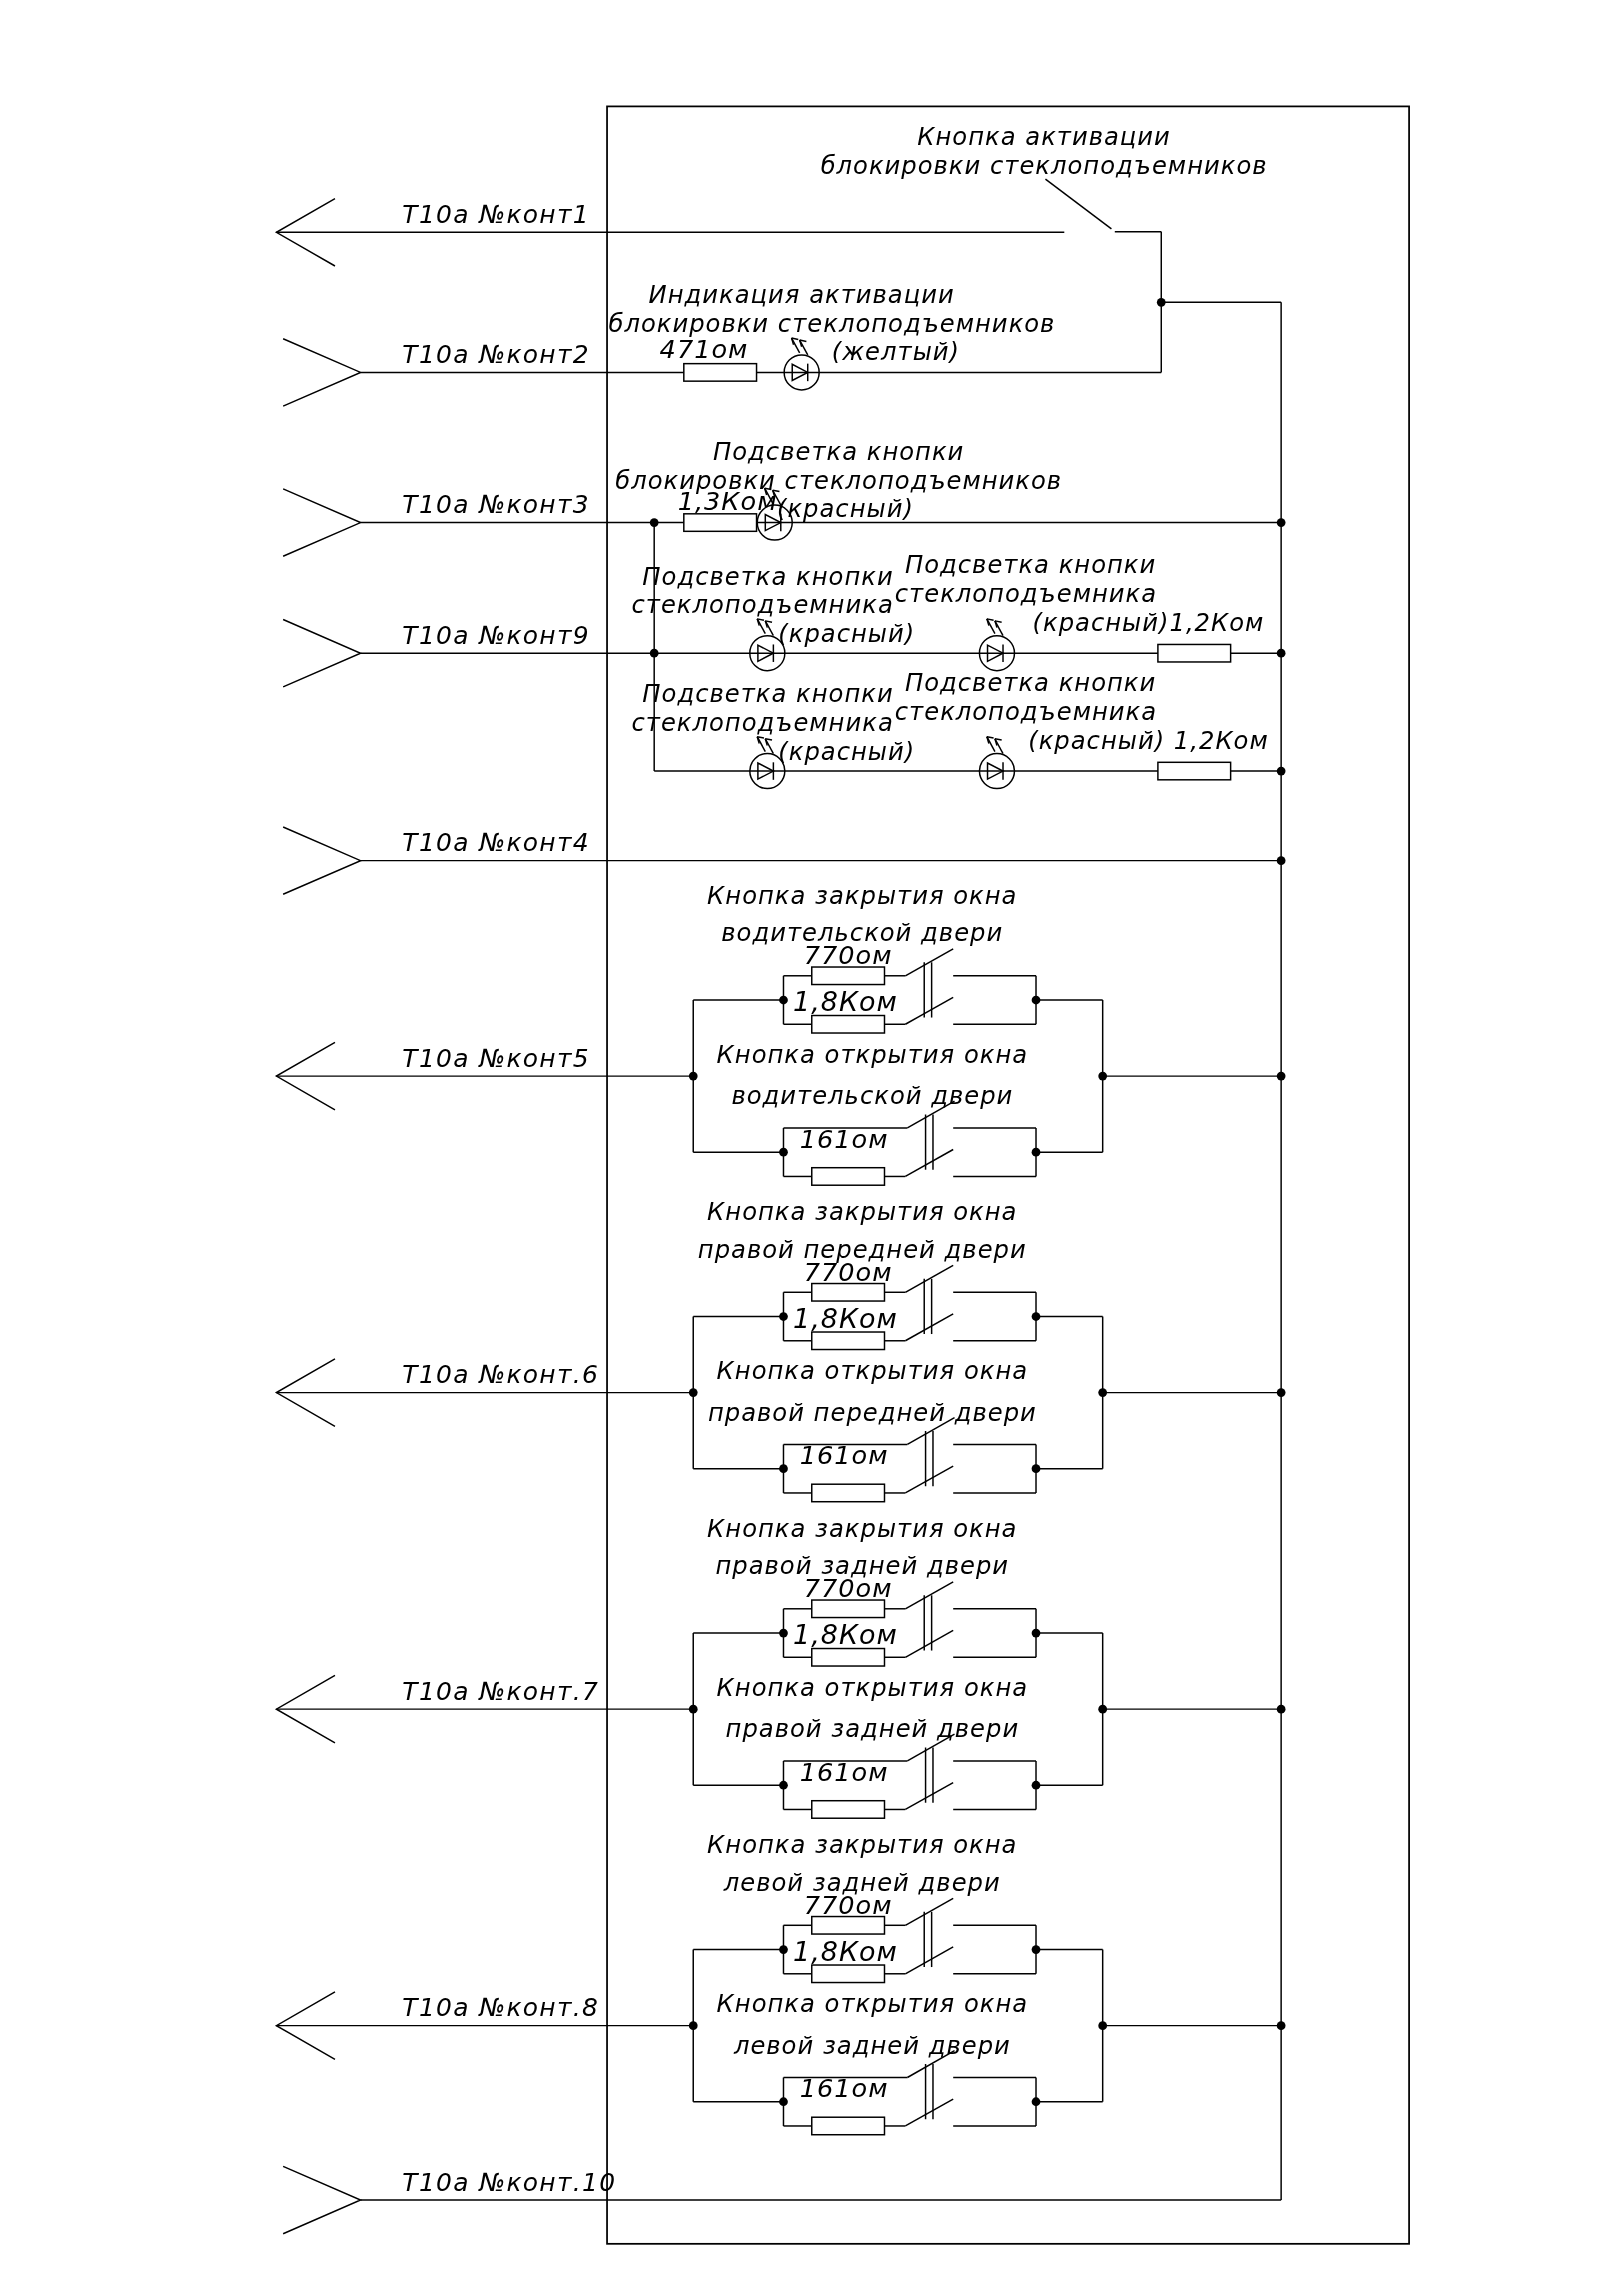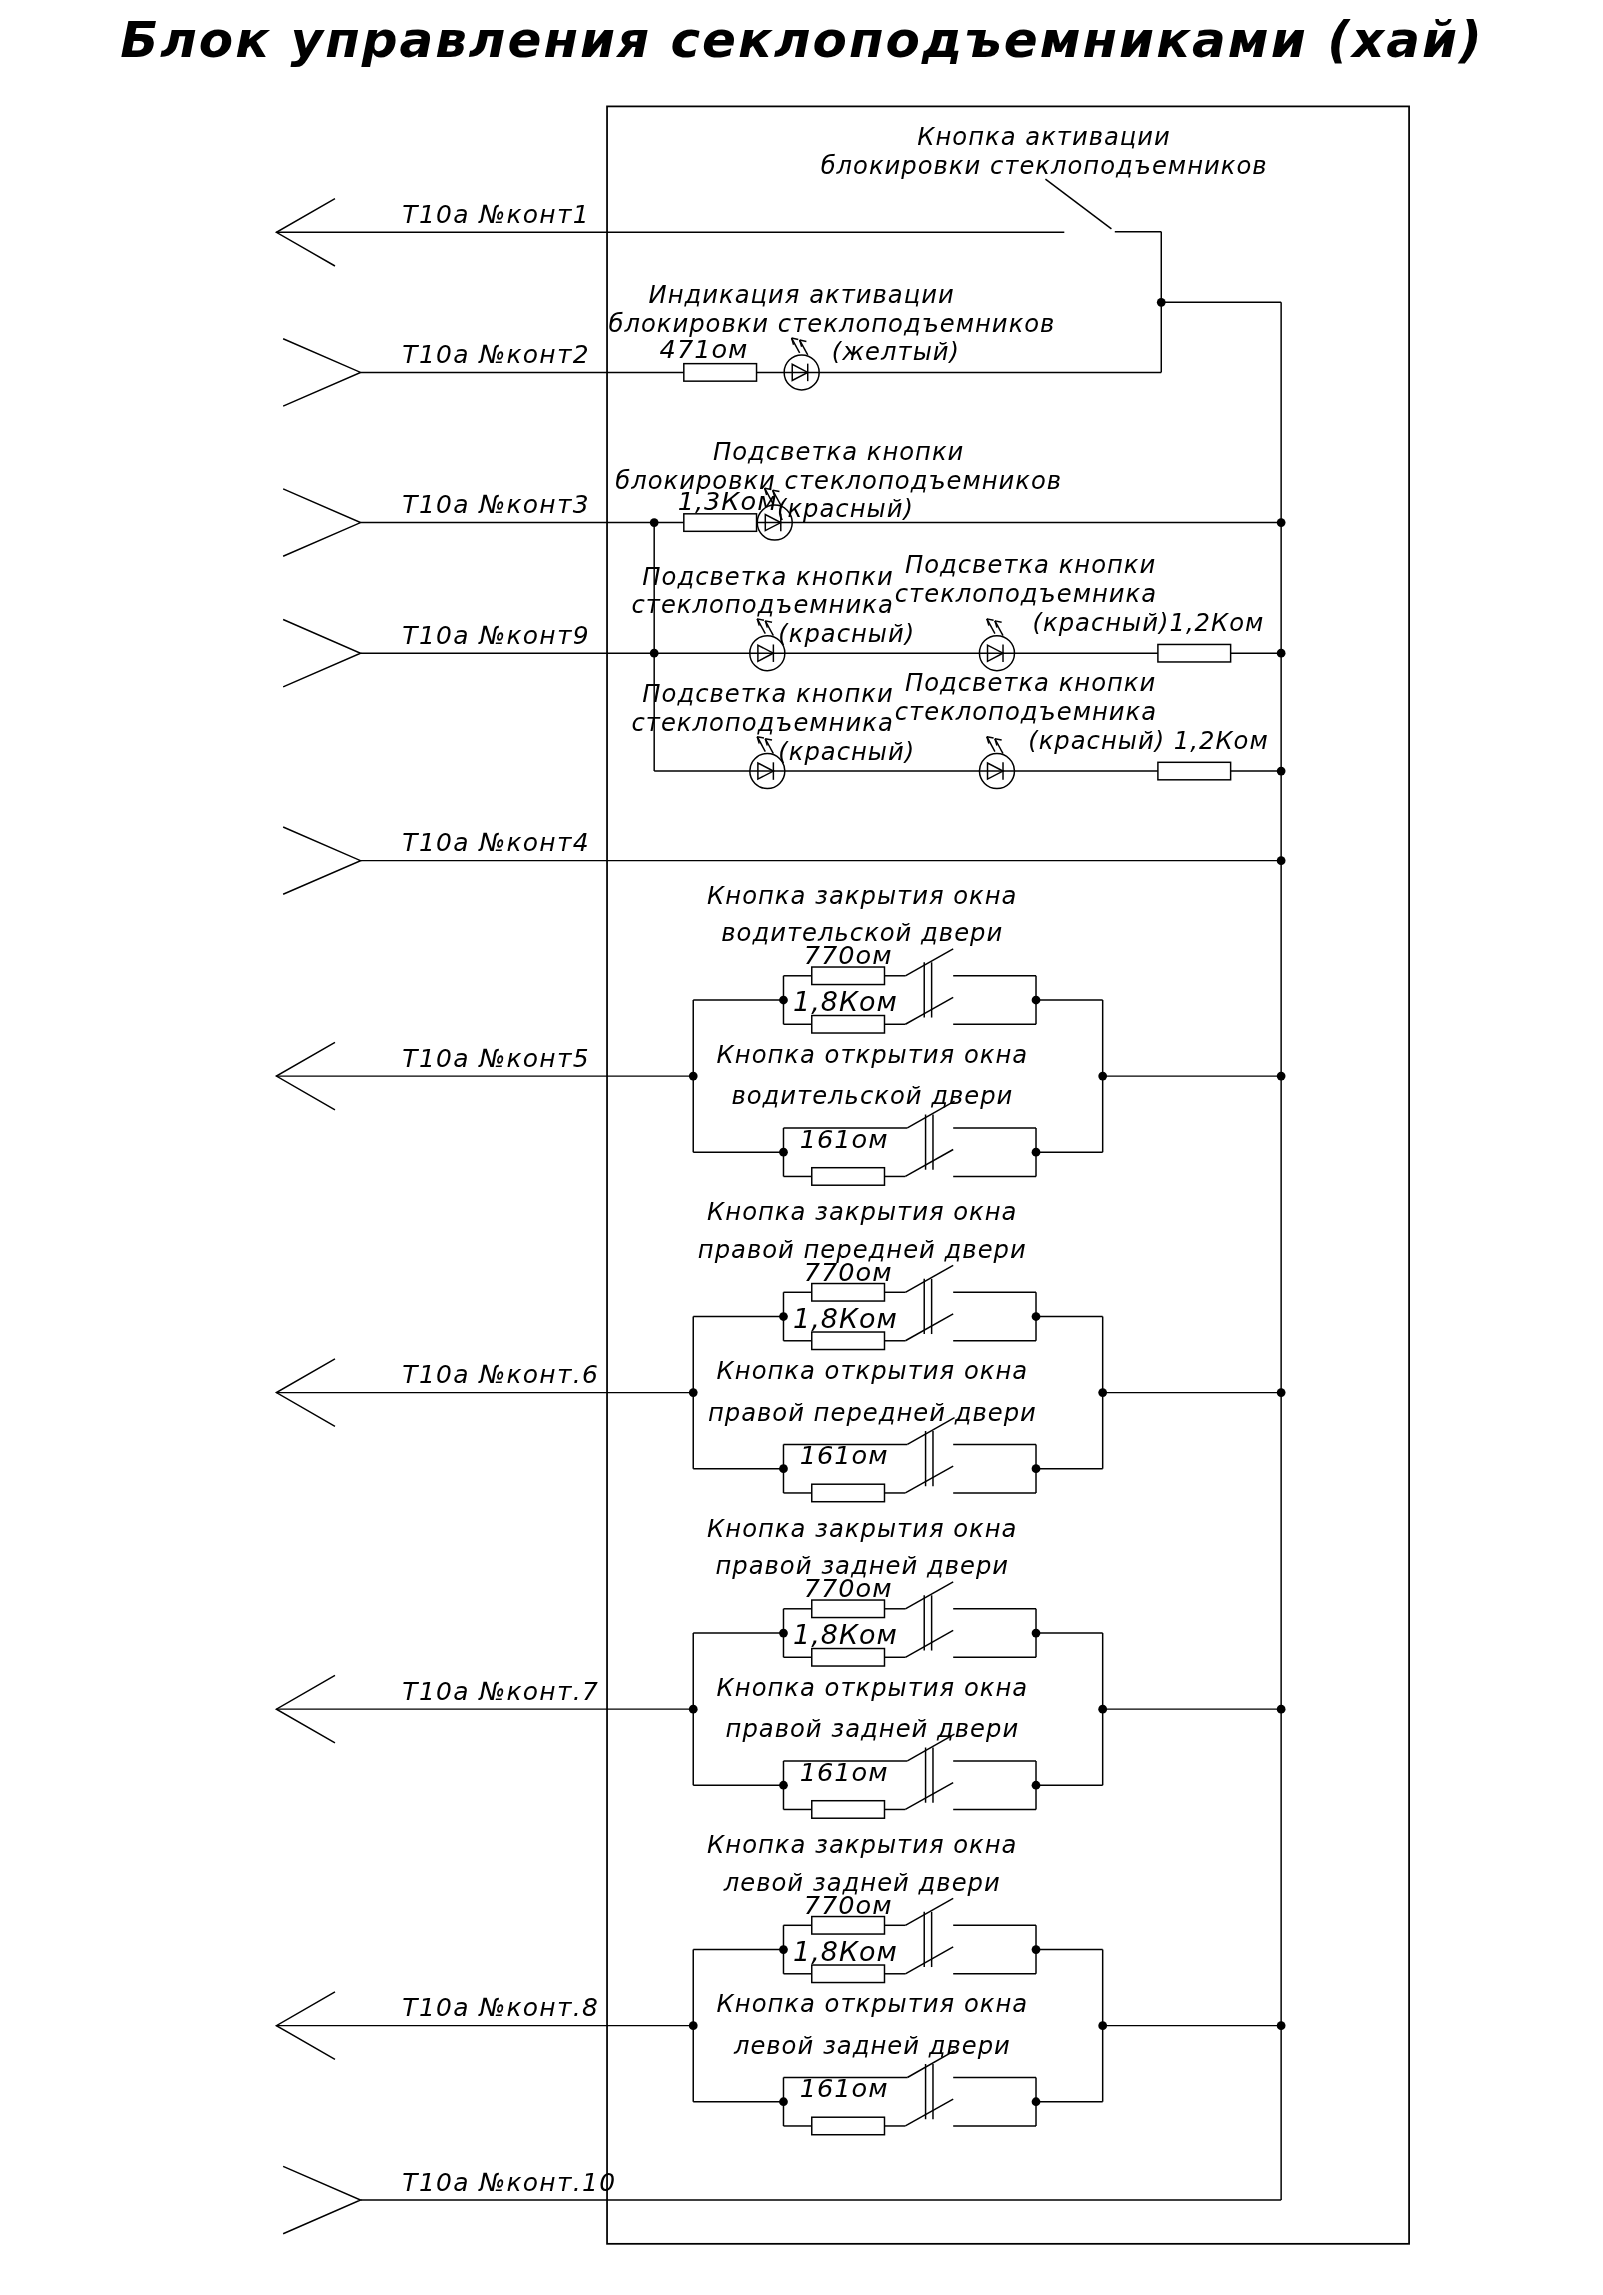--- a/index.html
+++ b/index.html
@@ -7,21 +7,20 @@
         font-family:"DejaVu Sans",sans-serif;}
   .title{position:absolute;left:0;top:10.8px;width:100%;text-align:center;
          font-style:italic;font-weight:bold;font-size:50px;letter-spacing:2px;color:#000;}
   svg{position:absolute;left:0;top:0;}
   .lbl{font-family:"DejaVu Sans",sans-serif;font-style:italic;fill:#000;}
 </style>
 </head>
 <body>
 
 <div class="page">
-  <div class="title">Блок управления секлоподъемниками (хай)</div>
   <svg id="schematic" width="1604" height="2295" viewBox="0 0 2381 3408" xmlns="http://www.w3.org/2000/svg">
       <rect x="901" y="158" width="1191" height="3174" fill="none" stroke="#000000" stroke-width="2.6"></rect>
       <line x1="1902" y1="449" x2="1902" y2="3267" stroke="#000000" stroke-width="2.2"></line>
       <polyline points="497,295 410,345 497,395" fill="none" stroke="#000000" stroke-width="2.2"></polyline>
       <line x1="410" y1="345" x2="1580" y2="345" stroke="#000000" stroke-width="2.2"></line>
       <text x="597" y="331" font-size="37" text-anchor="start" letter-spacing="2" class="lbl">Т10а №конт1</text>
       <polyline points="420,503 535,553 420,603" fill="none" stroke="#000000" stroke-width="2.2"></polyline>
       <line x1="535" y1="553" x2="1724" y2="553" stroke="#000000" stroke-width="2.2"></line>
       <text x="597" y="539" font-size="37" text-anchor="start" letter-spacing="2" class="lbl">Т10а №конт2</text>
       <polyline points="420,726 535,776 420,826" fill="none" stroke="#000000" stroke-width="2.2"></polyline>

